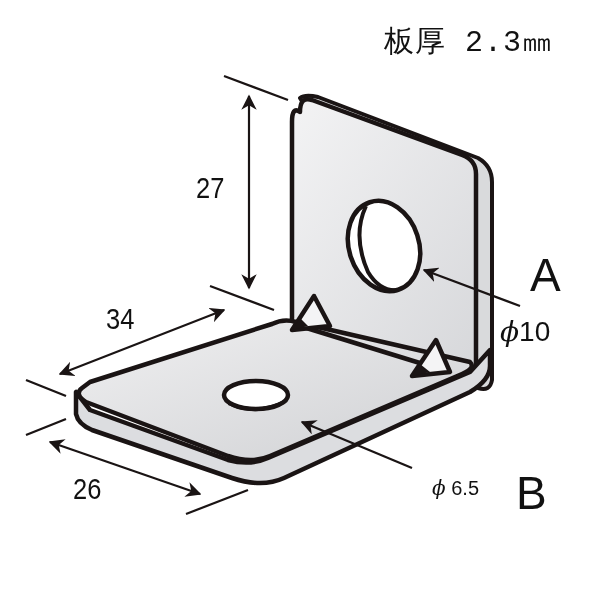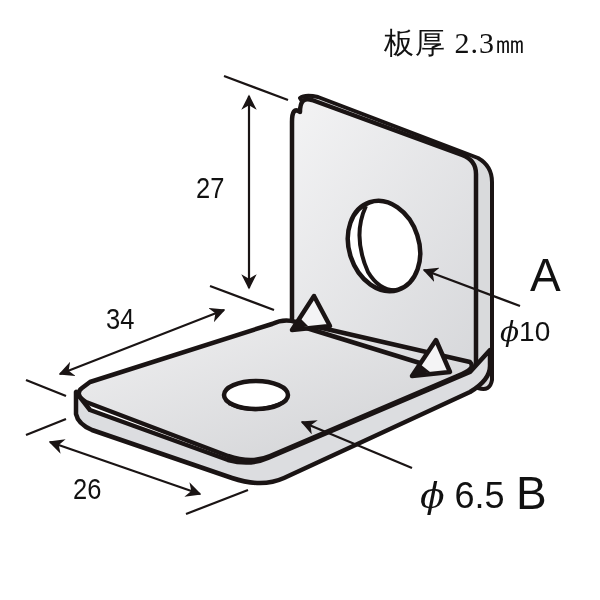--- a/index.html
+++ b/index.html
@@ -1,27 +1,27 @@
 <!DOCTYPE html>
 <html><head>
   <meta charset="utf-8">
   <style>
     html, body { margin: 0; padding: 0; background: #ffffff; }
     body { width: 600px; height: 600px; position: relative; overflow: hidden; }
     .canvas { position: absolute; left: 0; top: 0; width: 600px; height: 600px; }
     .lbl { position: absolute; font-family: "Liberation Sans", "DejaVu Sans", sans-serif; color: #111111; line-height: 1; white-space: nowrap; }
-    .title { left: 384px; top: 28px; font-size: 30px; font-family: Liberation Serif, serif; letter-spacing: 1px; }
+    .title { left: 384px; top: 28px; font-size: 30px; font-family: Liberation Mono, monospace; letter-spacing: 1px; }
     .dim { font-size: 30px; transform: scaleX(0.85); transform-origin: left top; }
     .dim27 { left: 196px; top: 173px; }
     .dim34 { left: 106px; top: 304px; }
     .dim26 { left: 73px; top: 474px; }
     .letterA { left: 530px; top: 252px; font-size: 46px; }
     .letterB { left: 516px; top: 470px; font-size: 46px; }
     .phi10 { left: 500px; top: 318px; font-size: 28px; }
-    .phi65 { left: 420px; top: 478px; font-size: 36px; }
+    .phi65 { left: 432px; top: 478px; font-size: 20px; }
     .phi { font-style: italic; font-family: "DejaVu Serif", serif; }
   </style>
 </head>
 <body>
 
 <svg class="canvas" viewBox="0 0 600 600" xmlns="http://www.w3.org/2000/svg">
   <defs>
     <linearGradient id="gv" x1="0" y1="0" x2="1" y2="1">
       <stop offset="0" stop-color="#f4f4f5"></stop>
       <stop offset="1" stop-color="#d6d7da"></stop>

